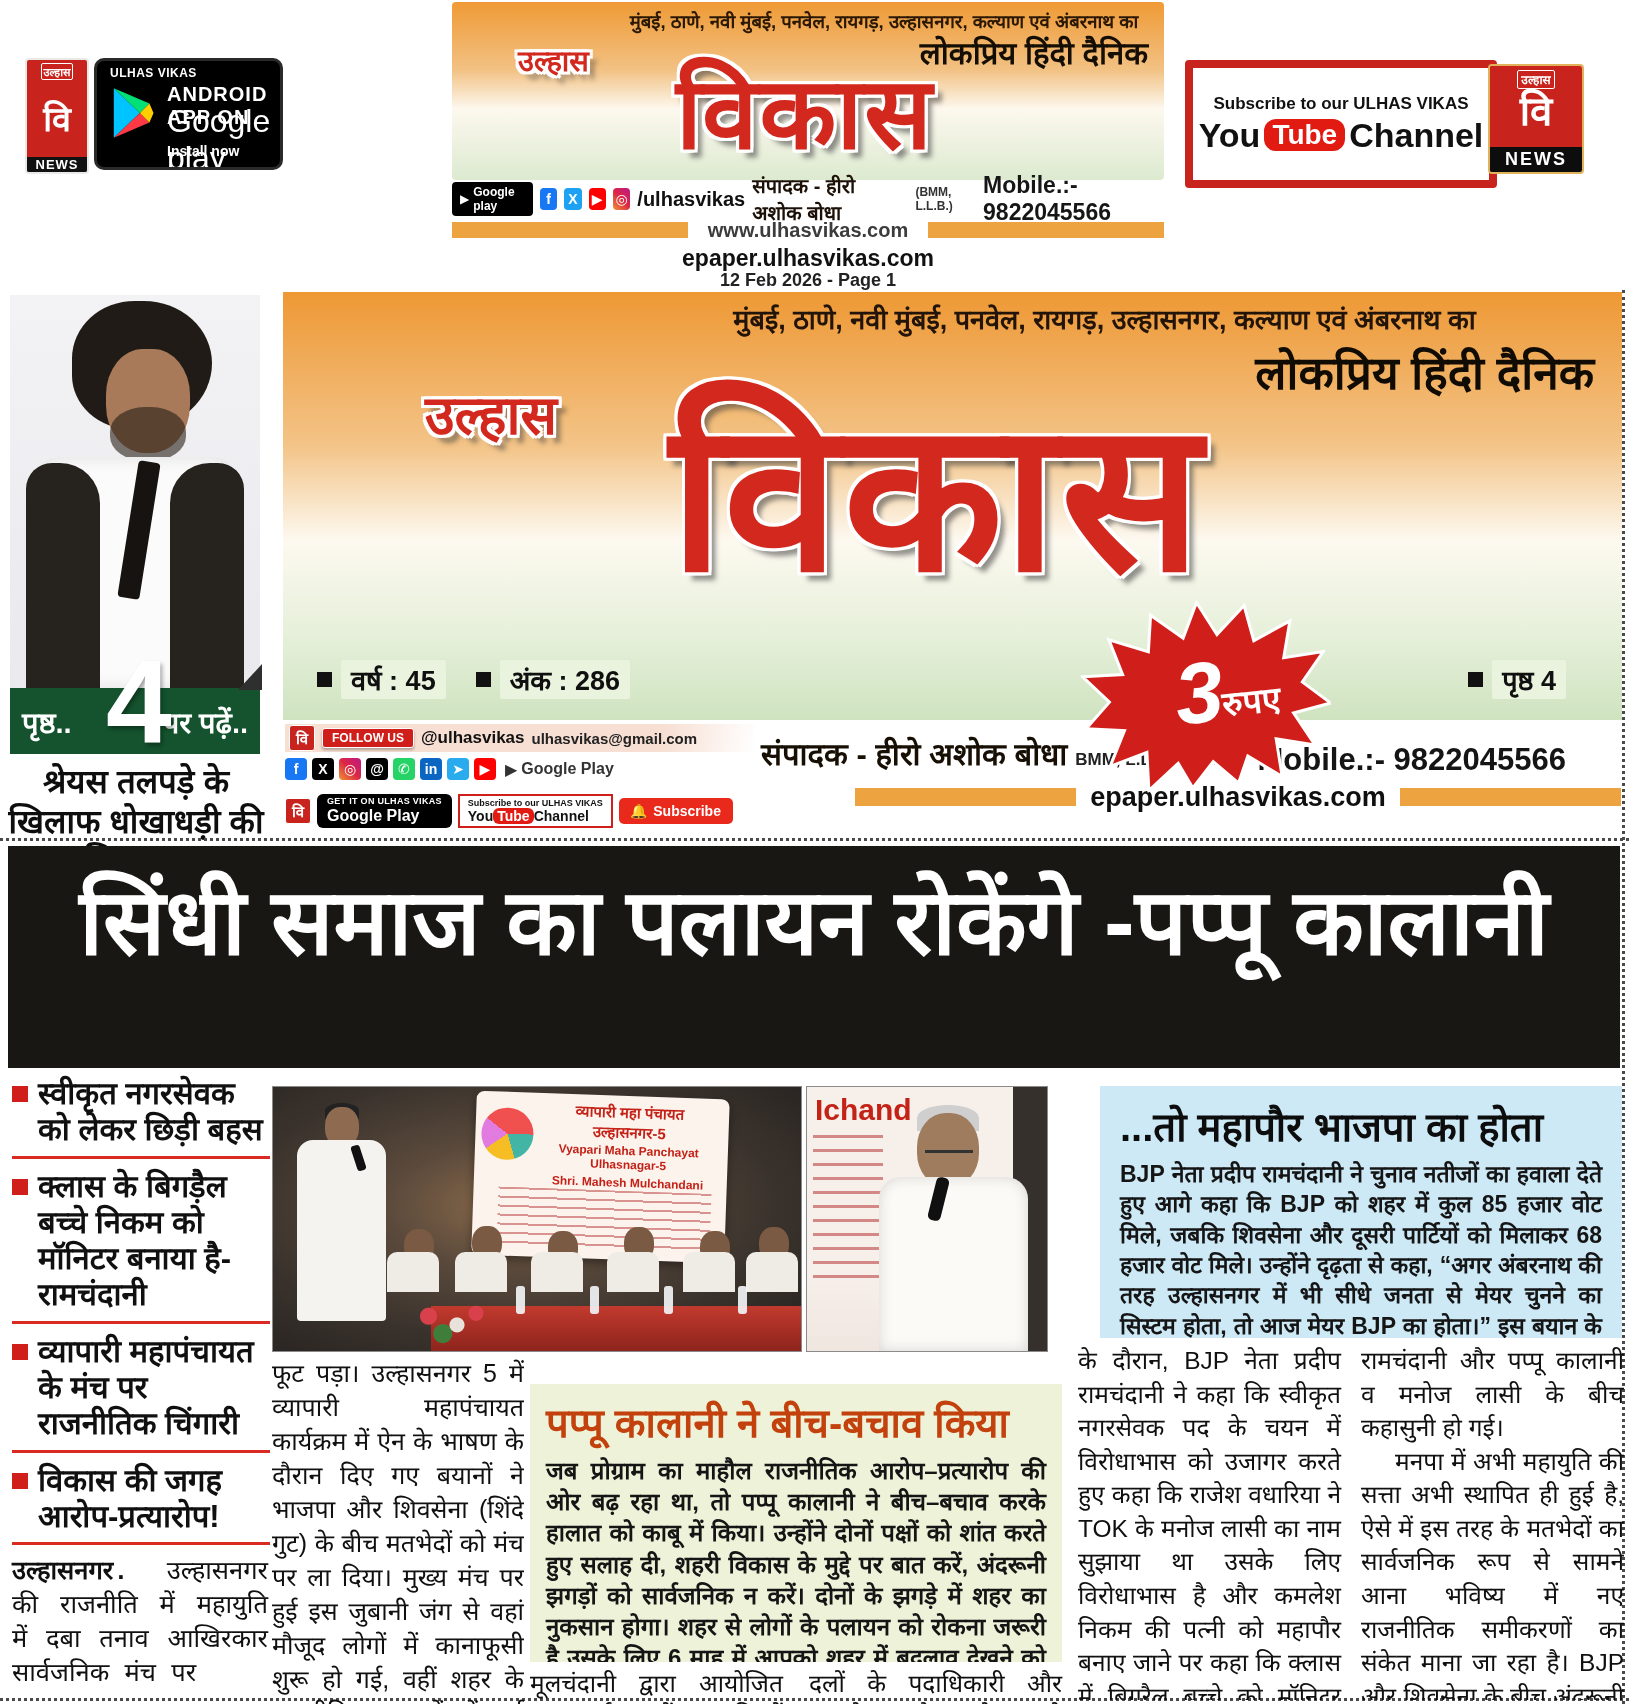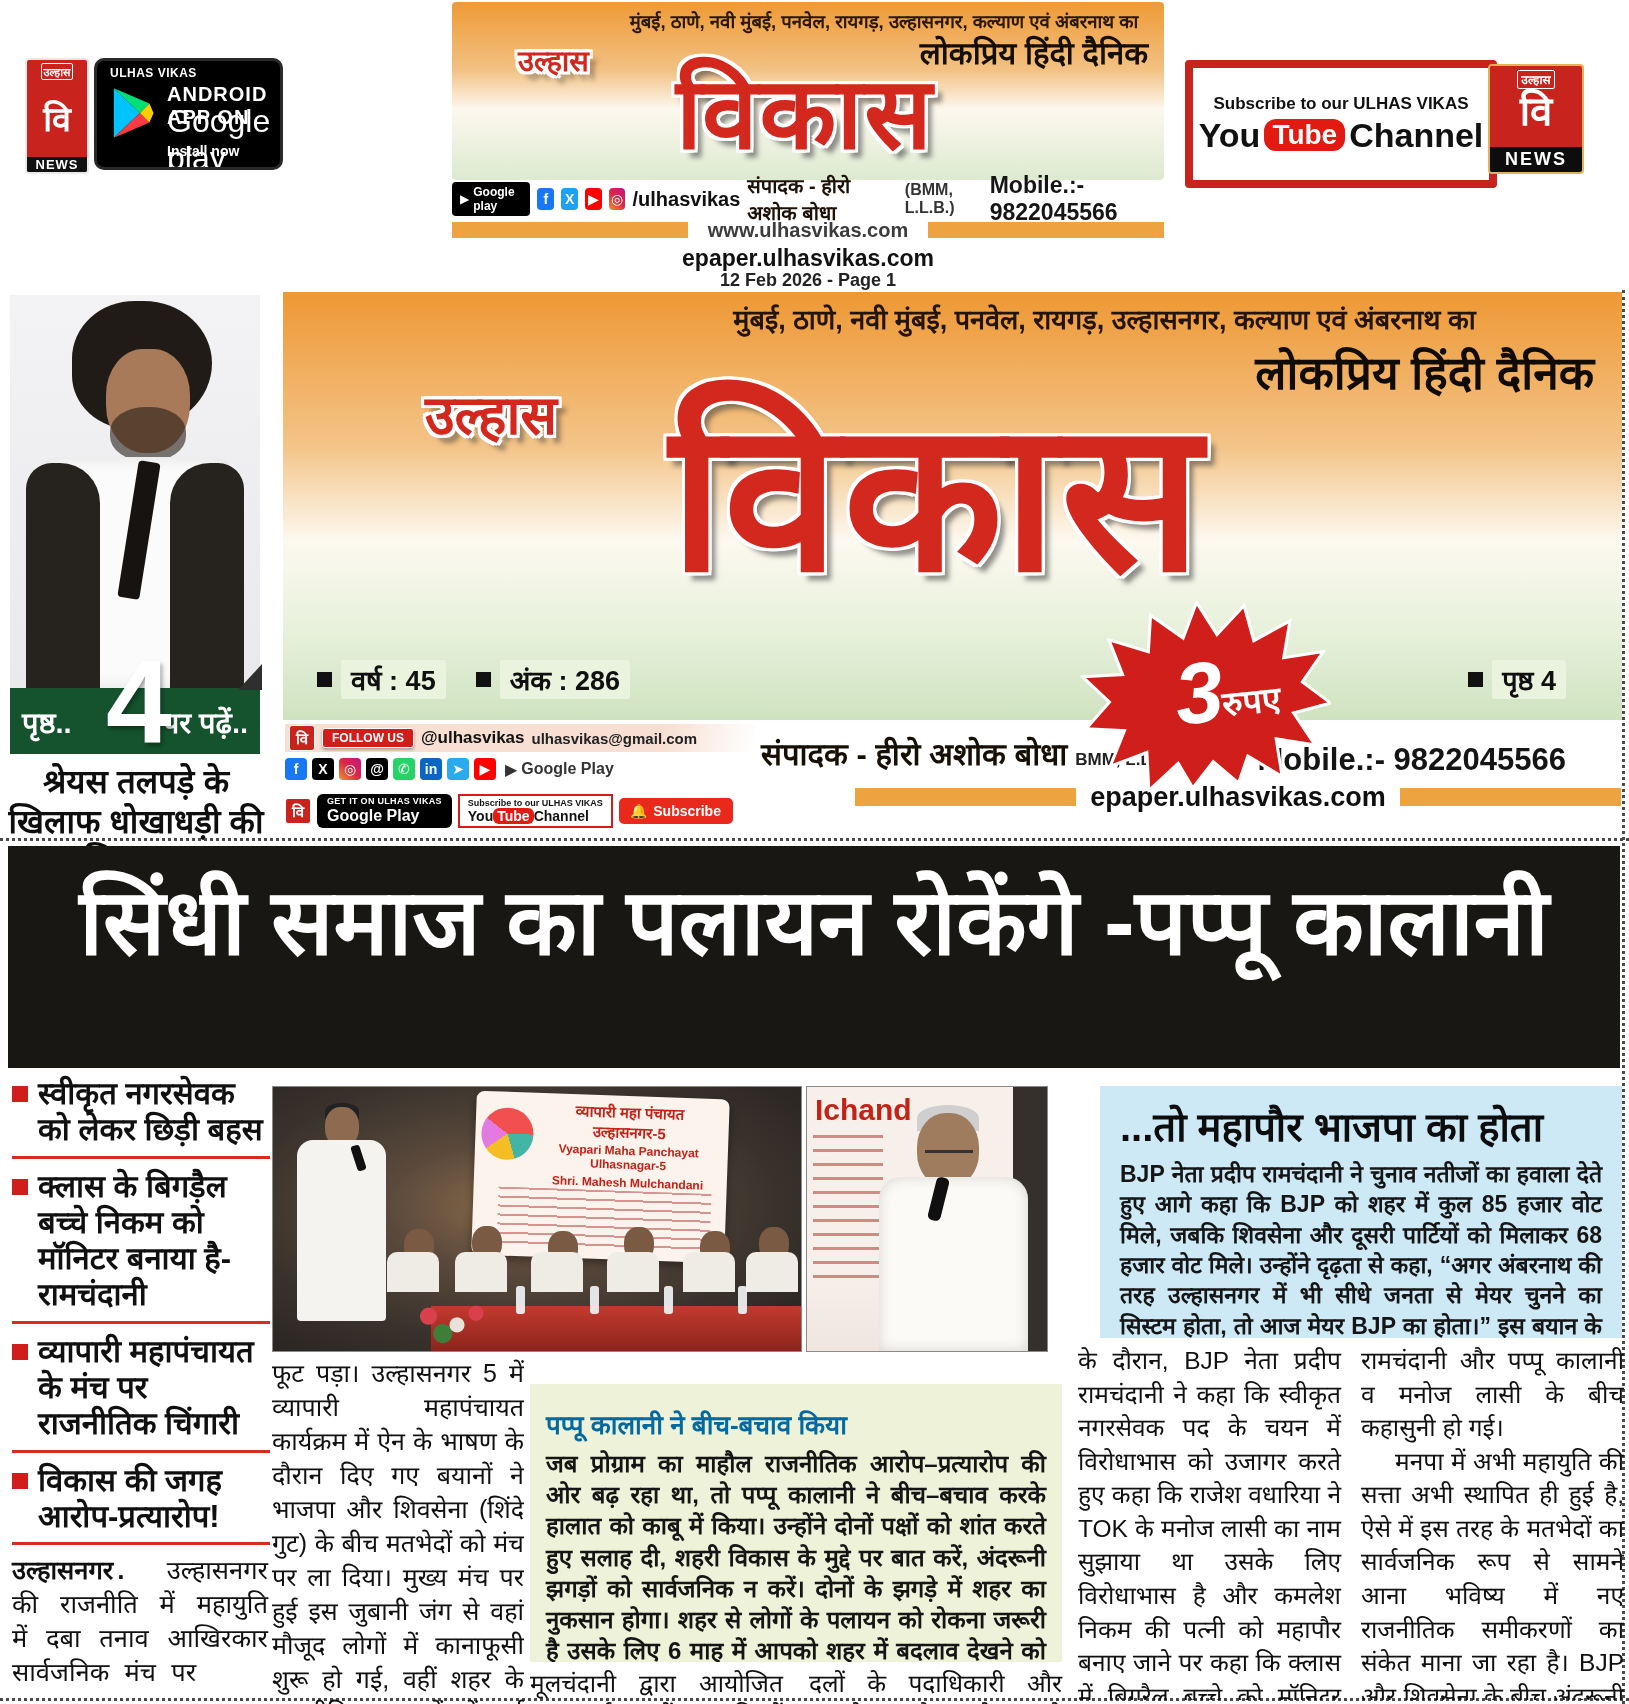--- a/index.html
+++ b/index.html
@@ -32,21 +32,21 @@
   .mm-ulhas{position:absolute;top:38px;left:66px;font-size:29px;}
   .mm-vikas{position:absolute;top:56px;left:0;right:6px;text-align:center;font-size:100px;line-height:1.1;letter-spacing:2px;}
   .social-line{left:452px;top:184px;width:712px;height:30px;display:flex;align-items:center;gap:7px;}
   .gp-chip{background:#000;color:#fff;border-radius:4px;font-size:12px;font-weight:700;padding:3px 8px;display:flex;align-items:center;gap:4px;}
   .icon-sq{width:22px;height:22px;border-radius:4px;color:#fff;font-size:14px;font-weight:900;display:flex;align-items:center;justify-content:center;}
   .fb{background:#1877f2;} .tw{background:#1da1f2;} .yt{background:#f00;}
   .ig{background:linear-gradient(45deg,#f09433,#dc2743 50%,#bc1888);}
   .th{background:#000;} .wa{background:#25d366;} .li{background:#0a66c2;} .tg{background:#2aabee;}
   .handle{font-size:20px;font-weight:900;color:#111;}
   .ed-sm{font-size:20px;font-weight:800;color:#1d1107;}
-  .creds-sm{font-size:16px;font-weight:700;color:#333;}
+  .creds-sm{font-size:12px;font-weight:700;color:#333;}
   .mobile-sm{margin-left:auto;font-size:23px;font-weight:800;color:#161616;}
   .www-bar{left:452px;top:219px;width:712px;height:22px;display:flex;align-items:center;}
   .www-bar .seg{flex:1;height:16px;background:#eda33f;}
   .www-text{padding:0 20px;font-size:20px;font-weight:800;color:#3c3c3c;}
   .epaper-line{left:452px;top:245px;width:712px;text-align:center;font-size:23px;font-weight:600;color:#111;}
   .dateline{left:452px;top:270px;width:712px;text-align:center;font-size:18px;font-weight:600;color:#222;}
 
   .yt-banner{left:1185px;top:60px;width:296px;height:112px;background:#fff;border:8px solid #c8231c;border-radius:4px;
              display:flex;flex-direction:column;align-items:center;justify-content:center;cursor:pointer;}
   .yt-l1{font-size:17px;font-weight:800;color:#111;white-space:nowrap;}
@@ -164,21 +164,21 @@
   .old-head{position:absolute;left:46%;top:10%;width:62px;height:74px;background:#a07c5e;border-radius:46%;}
   .old-hair{position:absolute;left:46%;top:7%;width:62px;height:26px;background:#cfcfcf;border-radius:50% 50% 0 0;}
   .old-glass{position:absolute;left:49%;top:20%;width:48px;height:10px;border-bottom:3px solid #333;}
   .old-body{position:absolute;left:30%;top:34%;width:62%;height:66%;background:#fbfaf7;border-radius:22px 22px 0 0;box-shadow:inset 0 0 14px rgba(0,0,0,.15);}
   .old-mic{position:absolute;left:52%;top:34%;width:13px;height:44px;background:#101010;border-radius:5px;transform:rotate(14deg);}
 
   .col-foot{left:272px;top:1356px;width:252px;height:348px;font-size:25px;line-height:1.36;text-align:justify;color:#101010;overflow:hidden;}
   .col-foot p{margin:0;}
 
   .green-box{left:530px;top:1384px;width:532px;height:278px;background:#eef2d8;box-sizing:border-box;padding:10px 16px;overflow:hidden;}
-  .green-box h2{margin:12px 0 6px 0;font-size:26px;font-weight:900;color:#0369a1;}
+  .green-box h2{margin:0 0 6px 0;font-size:40px;font-weight:900;color:#c2410c;}
   .green-box p{margin:0;font-size:24px;font-weight:600;line-height:1.3;text-align:justify;color:#151515;}
   .below-cols{left:530px;top:1668px;width:532px;display:flex;gap:26px;}
   .below-cols div{flex:1;font-size:24.5px;line-height:1.3;text-align:justify;color:#101010;}
 
   .blue-box{left:1100px;top:1086px;width:522px;height:252px;background:#cde9f6;box-sizing:border-box;padding:12px 20px;overflow:hidden;}
   .blue-box h2{margin:0 0 6px 0;font-size:40px;font-weight:900;color:#0d0d0d;}
   .blue-box p{margin:0;font-size:23px;font-weight:600;line-height:1.32;text-align:justify;color:#151515;}
   .right-cols{left:1078px;top:1344px;width:546px;height:356px;display:flex;gap:20px;overflow:hidden;}
   .right-cols .rc{flex:1;font-size:24.5px;line-height:1.37;text-align:justify;color:#101010;}
   .right-cols p{margin:0;}

